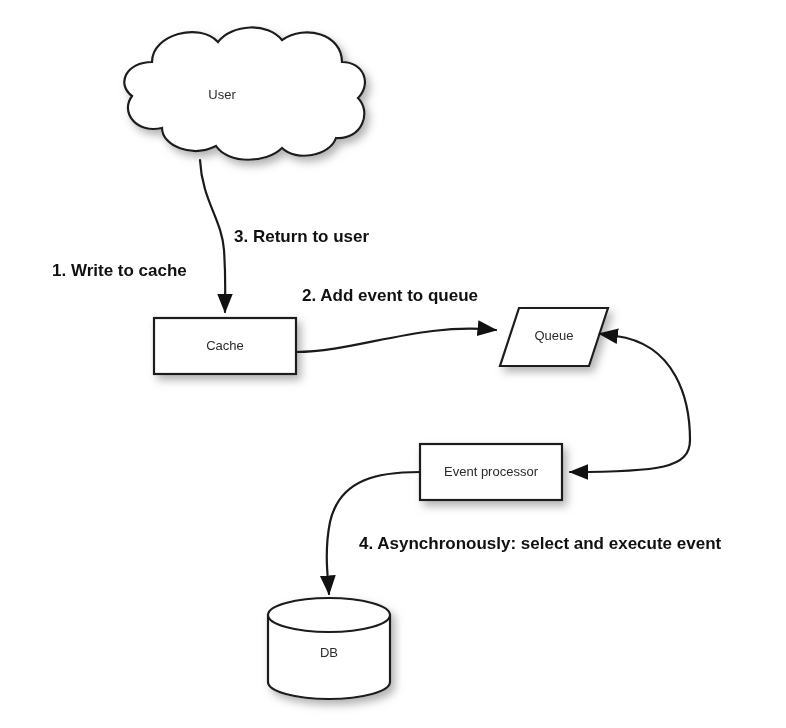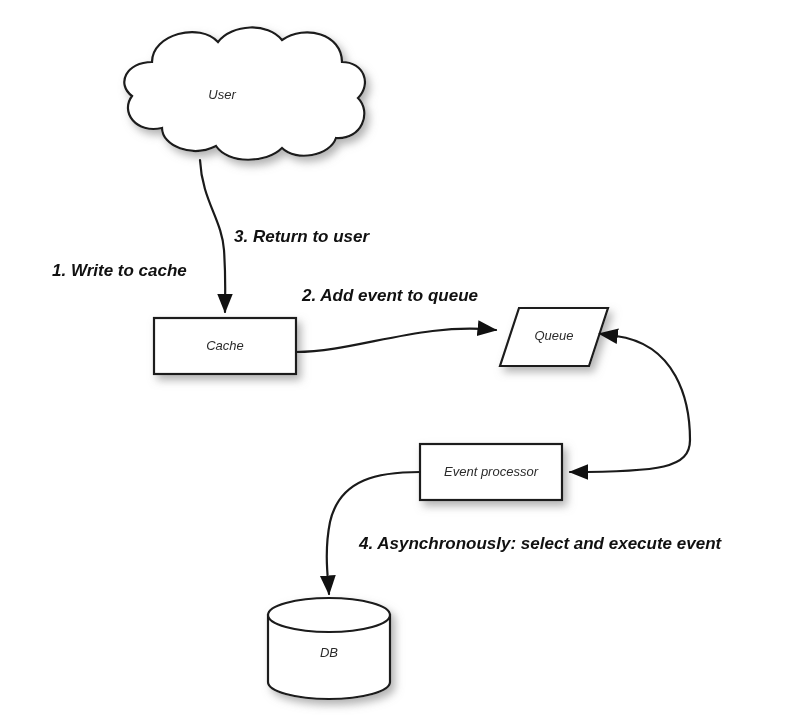--- a/index.html
+++ b/index.html
@@ -11,21 +11,20 @@
     width: 786px;
     height: 728px;
     font-family: "Liberation Sans", sans-serif;
     overflow: hidden;
   }
   #diagram-root {
     position: relative;
     width: 688px;
     height: 728px;
     background: #ffffff;
-    font-style: italic;
   }
   svg#diagram-canvas {
     position: absolute;
     left: 0;
     top: 0;
     width: 786px;
     height: 728px;
   }
   .node-label {
     font-family: "Liberation Sans", sans-serif;

